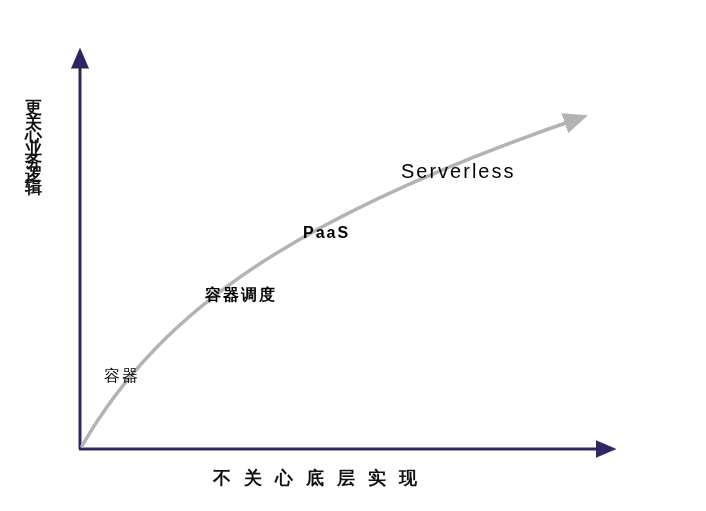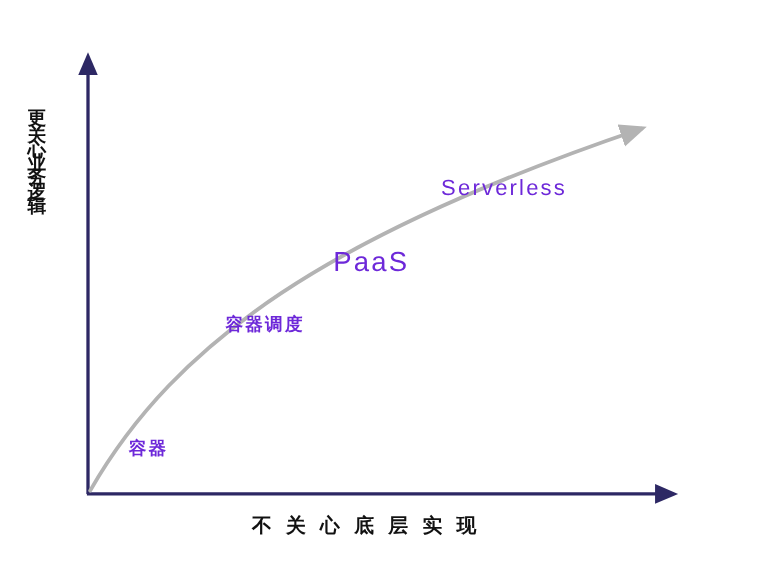--- a/index.html
+++ b/index.html
@@ -34,31 +34,30 @@
     letter-spacing: 13px;
     font-size: 17px;
     font-weight: 600;
   }
   .x-label {
     left: 213px;
     top: 466px;
     letter-spacing: 13px;
     font-size: 18px;
     font-weight: 600;
-    margin-left: 16px;
   }
   .stage {
     position: absolute;
-    color: #6d28d9;
+    color: #000000;
     white-space: nowrap;
     user-select: none;
   }
-  .stage-0 { left: 117px; top: 366px; font-size: 16px; font-weight: 700; letter-spacing: 2px; margin-top: 32px; }
+  .stage-0 { left: 104px; top: 366px; font-size: 16px; font-weight: 400; letter-spacing: 2px; }
   .stage-1 { left: 205px; top: 285px; font-size: 16px; font-weight: 600; letter-spacing: 2px; }
-  .stage-2 { left: 303px; top: 224px; font-size: 25px; font-weight: 400; letter-spacing: 2px; }
+  .stage-2 { left: 303px; top: 224px; font-size: 16px; font-weight: 700; letter-spacing: 2px; }
   .stage-3 { left: 401px; top: 160px; font-size: 20px; font-weight: 400; letter-spacing: 2px; }
 </style>
 </head>
 <body>
 
 <div class="canvas">
 
   <svg width="706" height="511" viewBox="0 0 706 511">
     <defs>
       <marker id="arrowNavy" markerWidth="9" markerHeight="8" refX="5.5" refY="3" orient="auto" markerUnits="strokeWidth">

